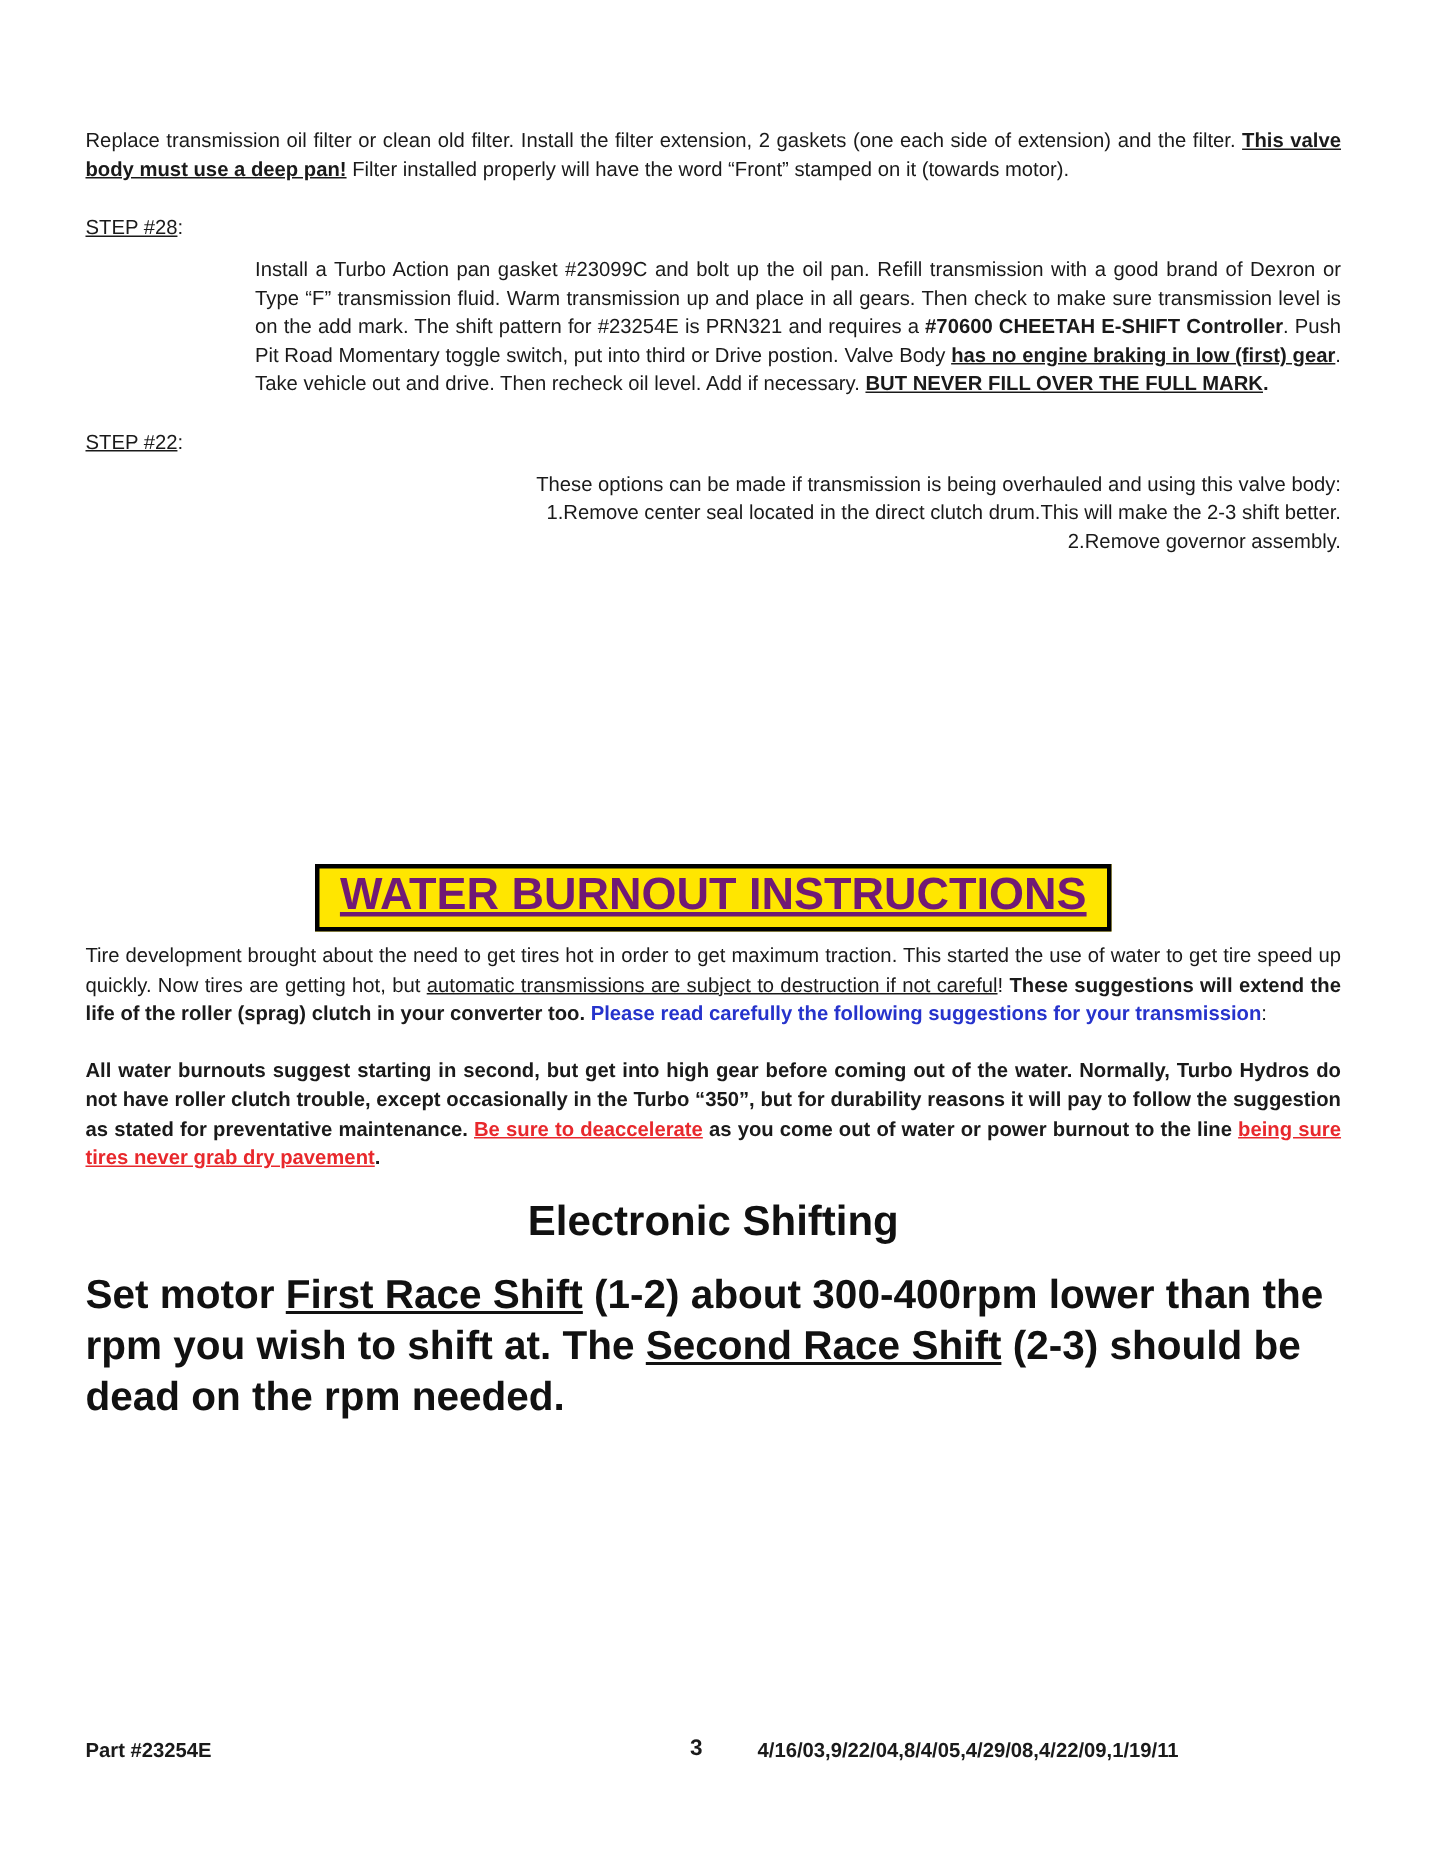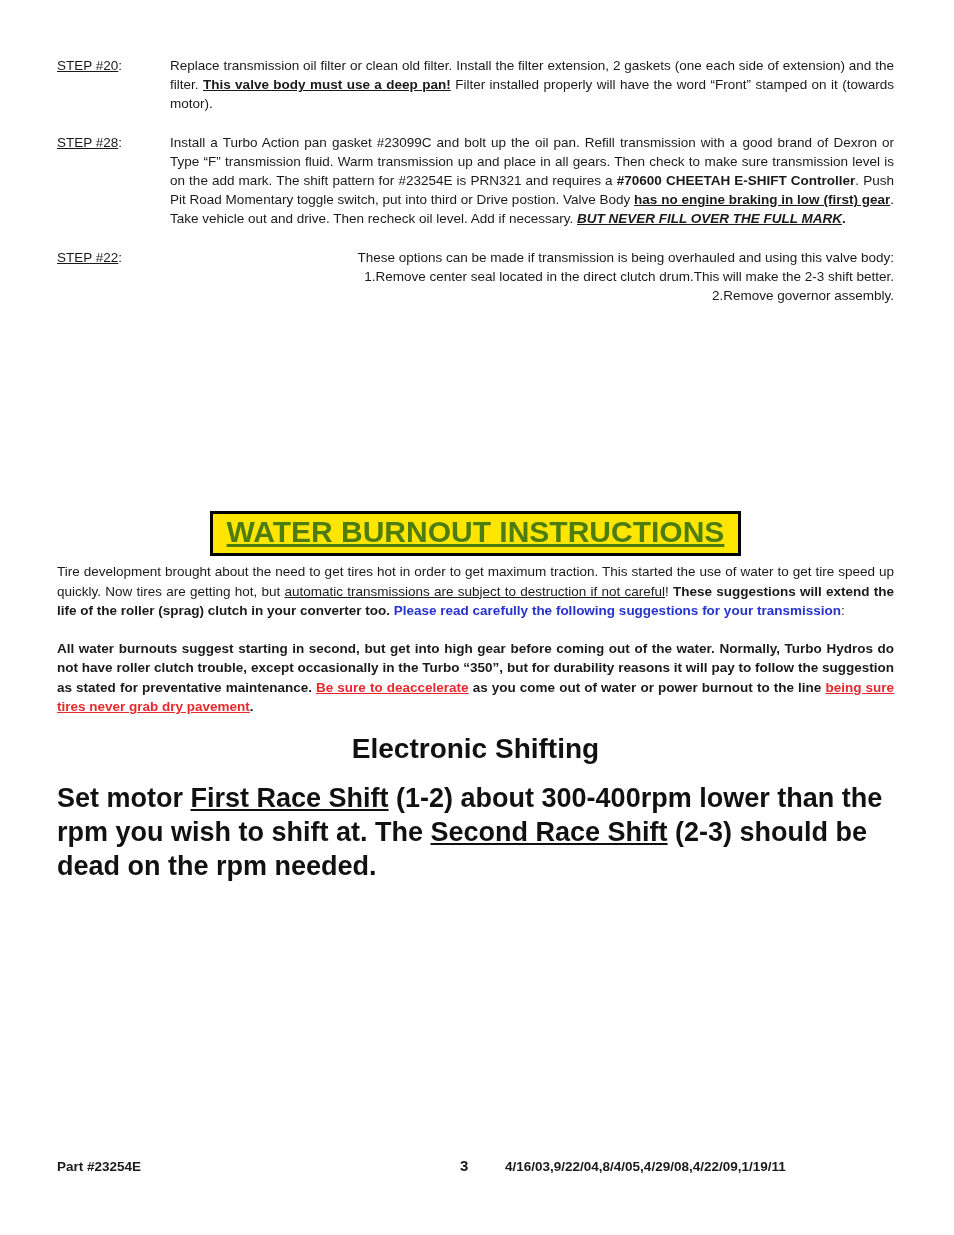--- a/index.html
+++ b/index.html
@@ -10,60 +10,59 @@
     box-sizing: border-box;
     padding: 56px 60px 0 57px;
     background: #ffffff;
     font-family: "Liberation Sans", sans-serif;
     color: #1a1a1a;
     overflow: hidden;
   }
   
   .step { display: flex; margin-bottom: 20px; font-size: 13.5px; line-height: 19px; }
   .step-label { width: 113px; flex-shrink: 0; }
-  .step-body { flex: 1; text-align: justify; }
+  .step-body { flex: 1; text-align: justify; margin-top: 28px; }
   .step-body .line { text-align: right; }
   
   .u   { text-decoration: underline; }
   .b   { font-weight: bold; }
   .bu  { font-weight: bold; text-decoration: underline; }
-  .biu { font-weight: bold; font-style: italic; text-decoration: underline; }
+  .biu { font-weight: bold; text-decoration: underline; }
   .blue { color: var(--accent-blue, #2633cc); }
   .red  { color: var(--accent-red, #e8282c); }
   
   .title-wrap { text-align: center; margin-top: 206px; margin-bottom: 6px; }
   .burnout-title {
     display: inline-block;
     background: var(--highlight-yellow, #ffe600);
     border: 3px solid #000000;
     padding: 1px 14px 4px 14px;
     font-size: 30px;
     font-weight: bold;
-    color: #4d7c0f;
+    color: #701a75;
   }
   
   .para { font-size: 13.5px; line-height: 19.5px; text-align: justify; }
   .para.advice { font-weight: bold; margin-top: 18px; }
   
   .shift-heading { font-size: 28px; font-weight: bold; text-align: center; margin: 16px 0 16px 0; color: #111; }
   .big-para { font-size: 27px; font-weight: bold; line-height: 34px; color: #111; }
   .big-para.second { margin-top: 34px; }
   
   .footer { position: absolute; left: 57px; right: 60px; bottom: 58px; height: 20px; font-size: 13.5px; font-weight: bold; }
   .footer-part  { position: absolute; left: 0; top: 2px; }
   .footer-page  { position: absolute; left: 403px; top: 0; font-size: 15px; }
   .footer-dates { position: absolute; left: 448px; top: 2px; }
 </style>
 </head>
 <body>
 
 <div class="page">
 
   <div class="step">
-    <div class="step-label"><span class="u">STEP #20</span><span>:</span></div>
     <div class="step-body"><span>Replace transmission oil filter or clean old filter. Install the filter extension, 2 gaskets (one each side of extension) and the filter.  </span><span class="bu">This valve body must use a deep pan!</span><span>  Filter installed properly will have the word “Front” stamped on it (towards motor).</span></div>
   </div>
 
   <div class="step">
     <div class="step-label"><span class="u">STEP #28</span><span>:</span></div>
     <div class="step-body"><span>Install a Turbo Action pan gasket #23099C and bolt up the oil pan.  Refill transmission with a good brand of Dexron or Type “F” transmission fluid.  Warm transmission up and place in all gears.  Then check to make sure transmission level is on the add mark.  The shift pattern for #23254E is PRN321 and requires a </span><span class="b">#70600 CHEETAH E-SHIFT Controller</span><span>.  Push Pit Road Momentary toggle switch, put into third or Drive postion. Valve Body </span><span class="bu">has no engine braking in low (first) gear</span><span>.  Take vehicle out and drive.  Then recheck oil level. Add if necessary. </span><span class="biu">BUT NEVER FILL OVER THE FULL MARK</span><span class="b">.</span></div>
   </div>
 
   <div class="step">
     <div class="step-label"><span class="u">STEP #22</span><span>:</span></div>

